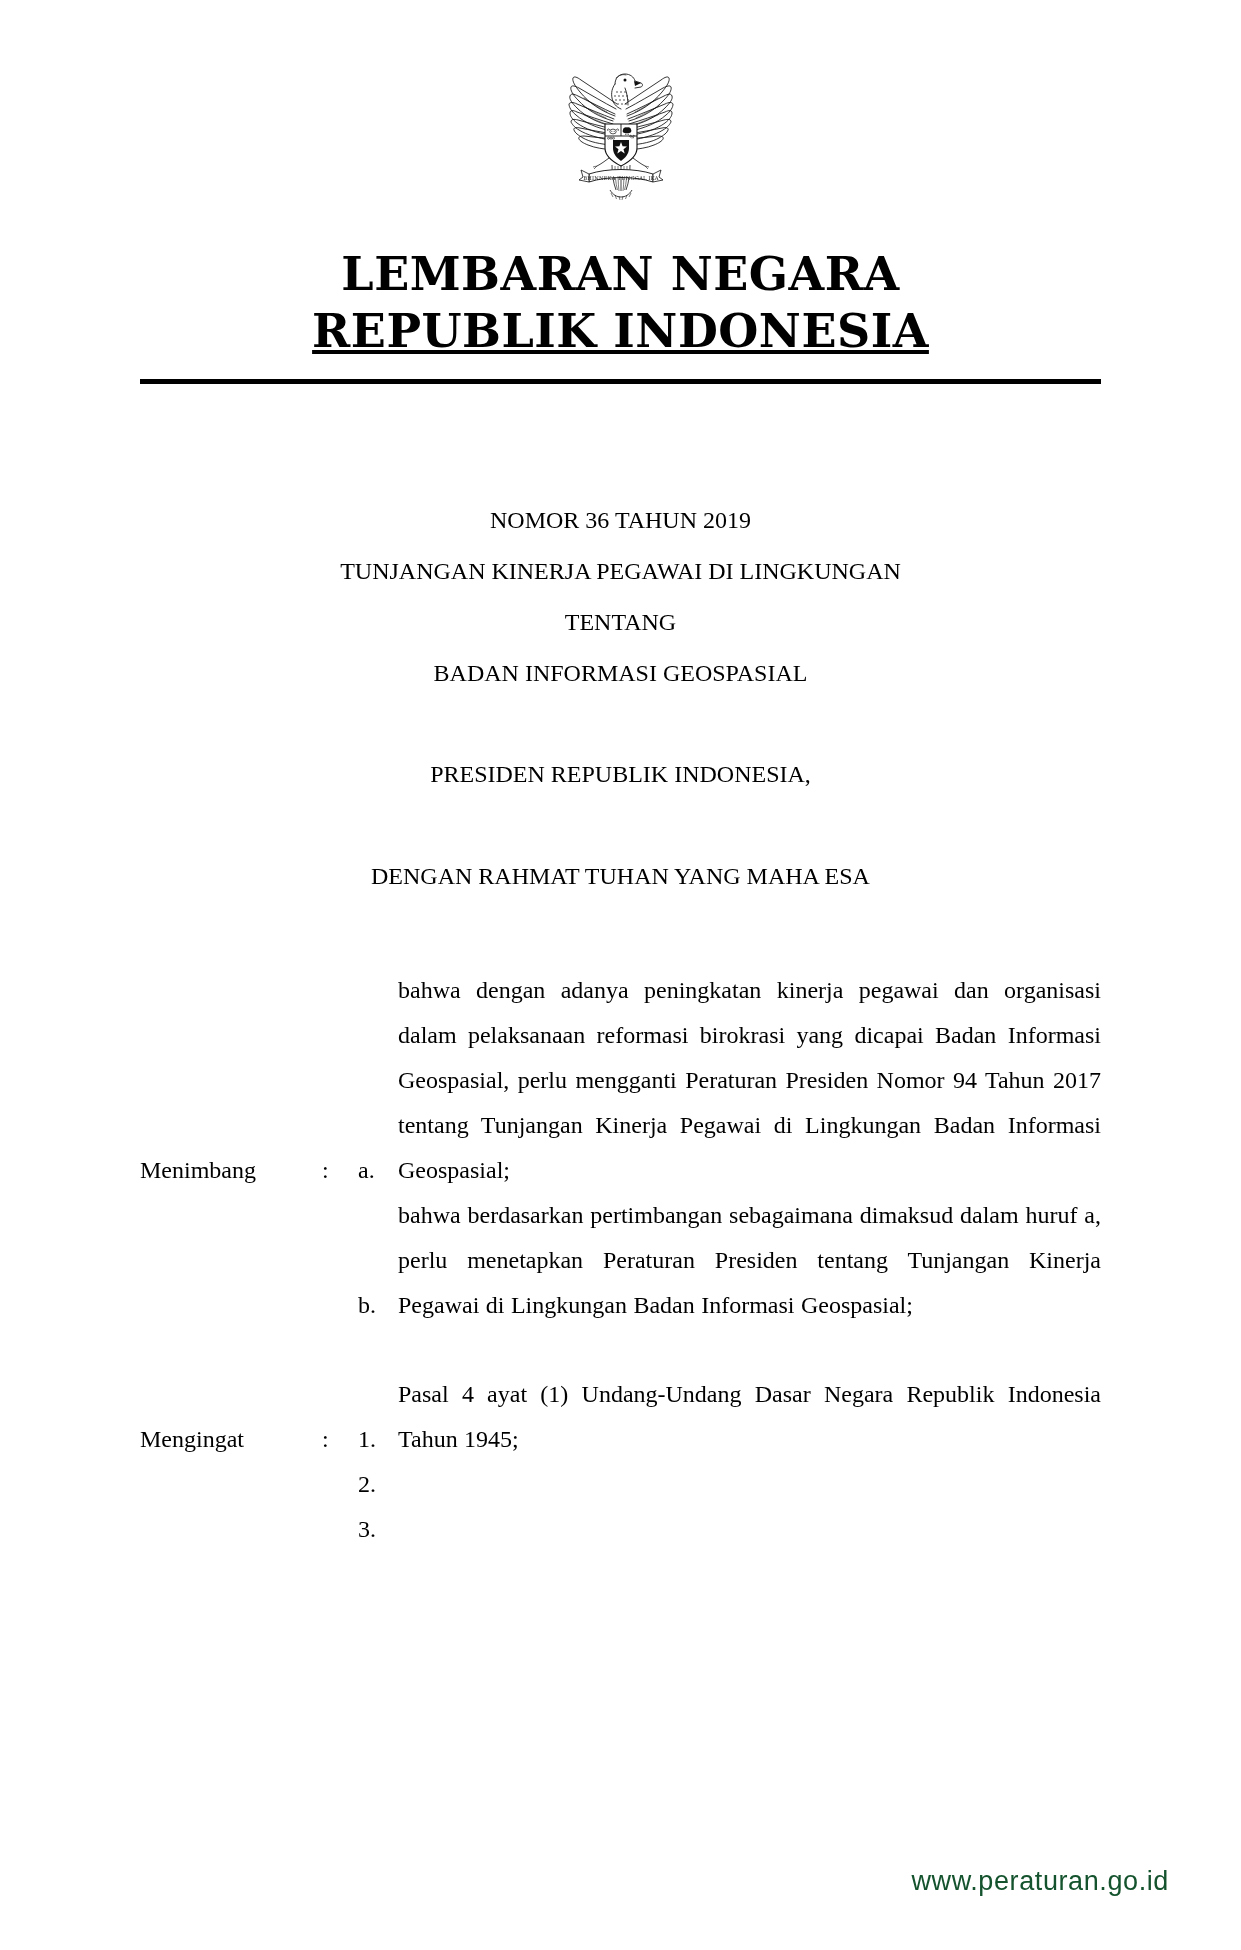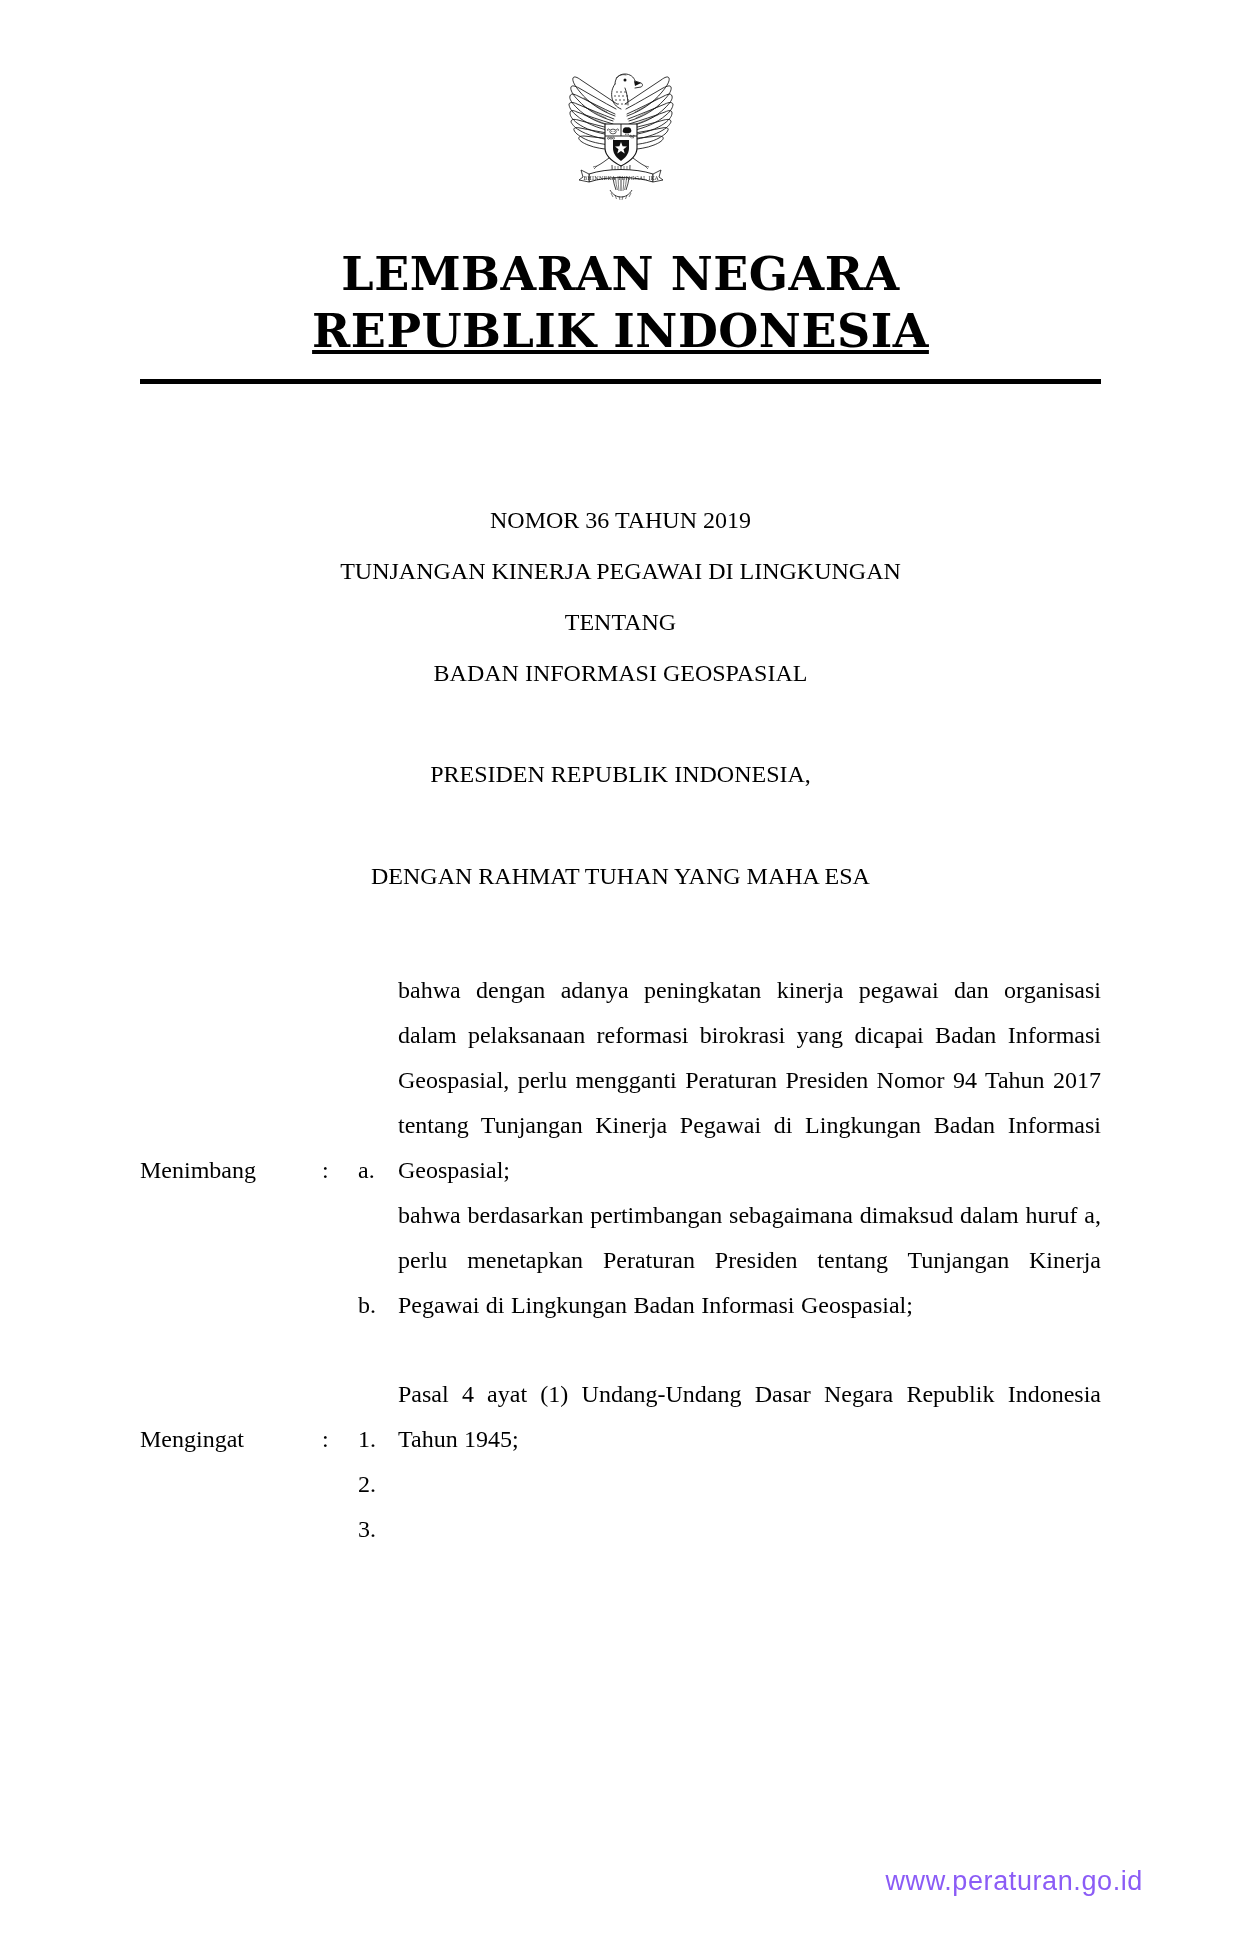--- a/index.html
+++ b/index.html
@@ -150,27 +150,27 @@
   .clause-text.last-justified {
     text-align-last: left;
   }
 
   
   .watermark {
     position: absolute;
     top: 1866px;
     left: 0;
     width: 1241px;
-    padding-right: 98px;
+    padding-right: 72px;
     box-sizing: border-box;
     text-align: right;
     font-family: "Liberation Sans", "DejaVu Sans", sans-serif;
     font-size: 27px;
     letter-spacing: 0.6px;
-    color: #8b5cf6;
+    color: #14532d;
   }
 </style>
 </head>
 <body>
 
 <div class="page">
 
   <div class="emblem-wrap">
     <svg class="emblem" viewBox="0 0 168 150" aria-hidden="true">
       <g fill="none" stroke="#111111" stroke-width="0.85" stroke-linecap="round">

